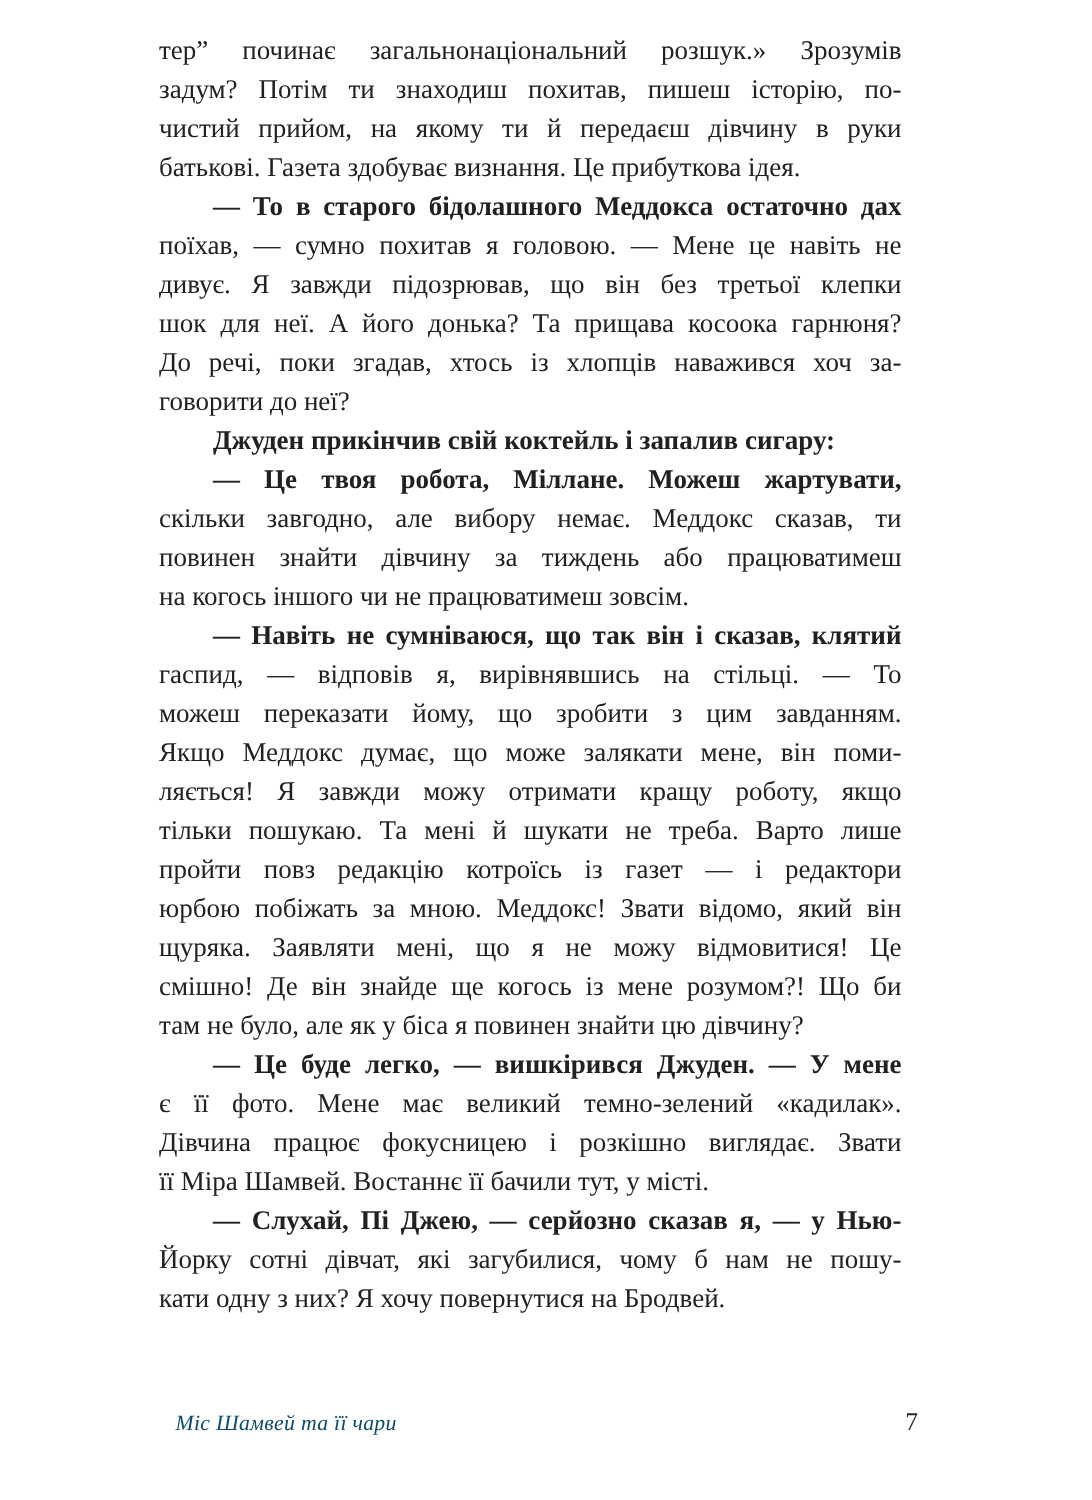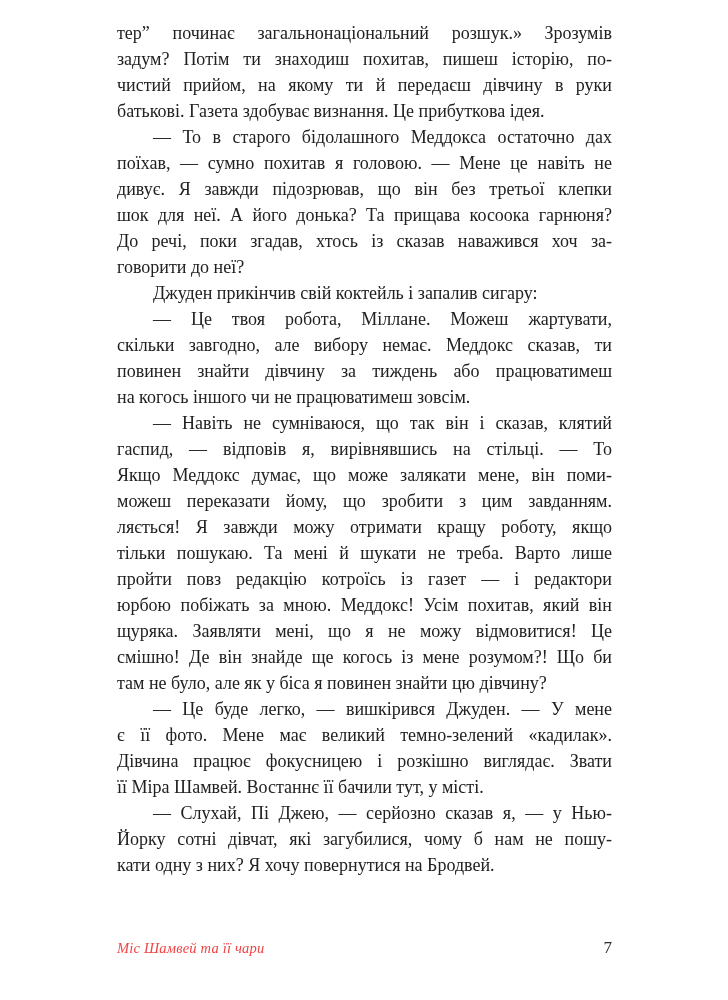--- a/index.html
+++ b/index.html
@@ -11,54 +11,55 @@
     position: relative;
     width: 728px;
     height: 1000px;
     background: #ffffff;
     font-family: "Liberation Serif", "DejaVu Serif", serif;
     color: #212121;
     overflow: hidden;
   }
   .text-block {
     position: absolute;
-    left: 117px;
+    left: 106px;
     top: 20px;
     width: 495px;
     font-size: 18px;
     line-height: 26px;
   }
   .paragraph {
     margin: 0;
   }
   .line {
     text-align: justify;
     text-align-last: justify;
     -moz-text-align-last: justify;
   }
   .line.last {
     text-align-last: left;
     -moz-text-align-last: left;
   }
   .line.indent {
     text-indent: 36px;
+    font-weight: bold;
   }
   .footer {
     position: absolute;
     left: 117px;
     top: 938px;
     width: 495px;
     display: flex;
     justify-content: space-between;
     align-items: baseline;
   }
   .footer-title {
     font-style: italic;
     font-size: 14.5px;
-    color: #ef4444;
+    color: #0c4a6e;
     letter-spacing: 0.2px;
   }
   .page-num {
     font-size: 17px;
     color: #2a2a2a;
   }
 </style>
 </head>
 <body>
 
@@ -68,41 +69,41 @@
         <div class="line">тер” починає загальнонаціональний розшук.» Зрозумів</div>
         <div class="line">задум? Потім ти знаходиш похитав, пишеш історію, по-</div>
         <div class="line">чистий прийом, на якому ти й передаєш дівчину в руки</div>
         <div class="line last">батькові. Газета здобуває визнання. Це прибуткова ідея.</div>
       </div>
       <div class="paragraph">
         <div class="line indent">— То в старого бідолашного Меддокса остаточно дах</div>
         <div class="line">поїхав, — сумно похитав я головою. — Мене це навіть не</div>
         <div class="line">дивує. Я завжди підозрював, що він без третьої клепки</div>
         <div class="line">шок для неї. А його донька? Та прищава косоока гарнюня?</div>
-        <div class="line">До речі, поки згадав, хтось із сказав наважився хоч за-</div>
+        <div class="line">До речі, поки згадав, хтось із хлопців наважився хоч за-</div>
         <div class="line last">говорити до неї?</div>
       </div>
       <div class="paragraph">
         <div class="line last indent">Джуден прикінчив свій коктейль і запалив сигару:</div>
       </div>
       <div class="paragraph">
         <div class="line indent">— Це твоя робота, Міллане. Можеш жартувати,</div>
         <div class="line">скільки завгодно, але вибору немає. Меддокс сказав, ти</div>
         <div class="line">повинен знайти дівчину за тиждень або працюватимеш</div>
         <div class="line last">на когось іншого чи не працюватимеш зовсім.</div>
       </div>
       <div class="paragraph">
         <div class="line indent">— Навіть не сумніваюся, що так він і сказав, клятий</div>
         <div class="line">гаспид, — відповів я, вирівнявшись на стільці. — То</div>
+        <div class="line">можеш переказати йому, що зробити з цим завданням.</div>
         <div class="line">Якщо Меддокс думає, що може залякати мене, він поми-</div>
-        <div class="line">можеш переказати йому, що зробити з цим завданням.</div>
         <div class="line">ляється! Я завжди можу отримати кращу роботу, якщо</div>
         <div class="line">тільки пошукаю. Та мені й шукати не треба. Варто лише</div>
         <div class="line">пройти повз редакцію котроїсь із газет — і редактори</div>
-        <div class="line">юрбою побіжать за мною. Меддокс! Усім похитав, який він</div>
+        <div class="line">юрбою побіжать за мною. Меддокс! Звати відомо, який він</div>
         <div class="line">щуряка. Заявляти мені, що я не можу відмовитися! Це</div>
         <div class="line">смішно! Де він знайде ще когось із мене розумом?! Що би</div>
         <div class="line last">там не було, але як у біса я повинен знайти цю дівчину?</div>
       </div>
       <div class="paragraph">
         <div class="line indent">— Це буде легко, — вишкірився Джуден. — У мене</div>
         <div class="line">є її фото. Мене має великий темно-зелений «кадилак».</div>
         <div class="line">Дівчина працює фокусницею і розкішно виглядає. Звати</div>
         <div class="line last">її Міра Шамвей. Востаннє її бачили тут, у місті.</div>
       </div>

